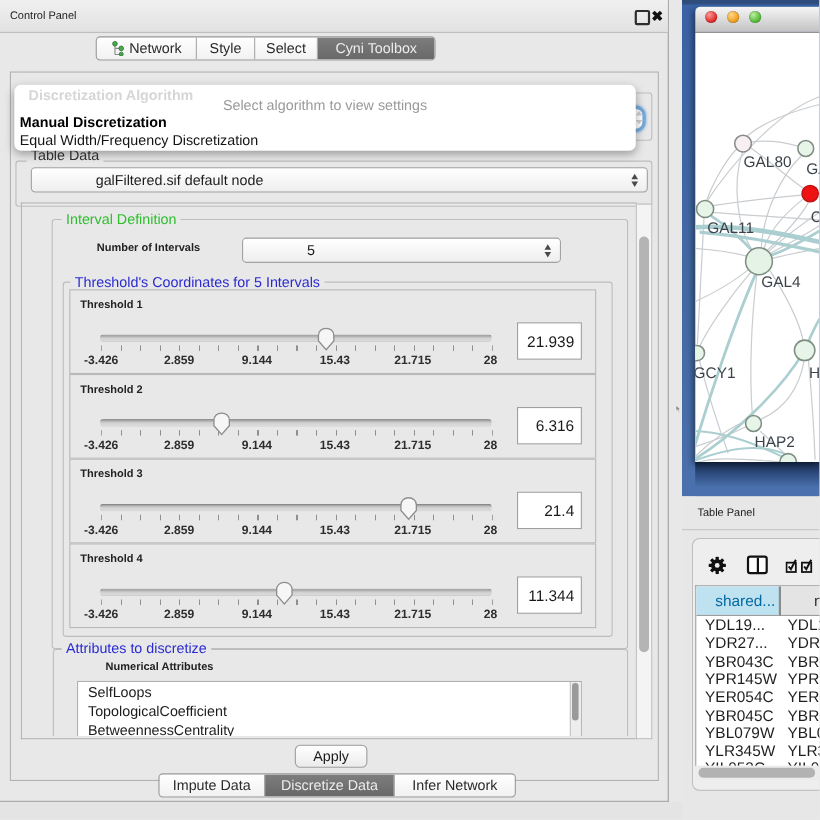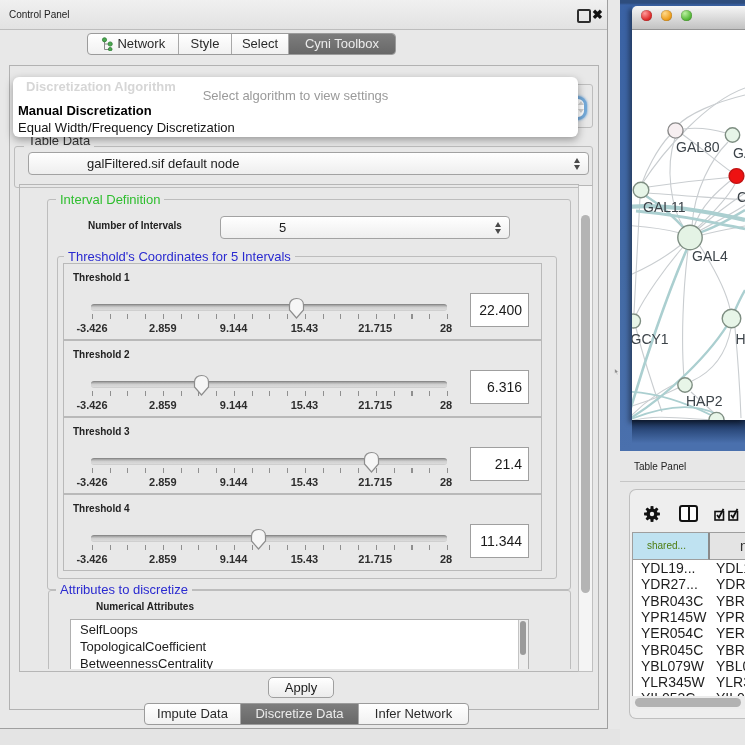--- a/index.html
+++ b/index.html
@@ -101,21 +101,21 @@
         <div class="ticks" style="left:28px;top:50px;width:356px;"></div>
         <div class="slab" style="left:28px;top:58px;">-3.426</div>
         <div class="slab" style="left:98.8px;top:58px;">2.859</div>
         <div class="slab" style="left:169.6px;top:58px;">9.144</div>
         <div class="slab" style="left:240.39999999999998px;top:58px;">15.43</div>
         <div class="slab" style="left:311.2px;top:58px;">21.715</div>
         <div class="slab" style="left:382px;top:58px;">28</div>
         <svg style="position:absolute;left:222.8px;top:33px;" width="19" height="23" viewBox="0 0 19 23">
           <path d="M2.5,8 C2.5,4 5.5,1.5 9.5,1.5 C13.5,1.5 16.5,4 16.5,8 L16.5,13 L9.5,21 L2.5,13 Z" fill="#f6f6f6" stroke="#8d8d8d" stroke-width="1.2"></path>
         </svg>
-        <div class="vfield" style="left:406px;top:29px;">22.400</div>
+        <div class="vfield" style="left:406px;top:29px;">21.939</div>
       </div>
       <div class="thr" style="left:63px;top:340px;width:477px;height:75px;">
         <div class="ab t13 bold" style="left:9px;top:8px;">Threshold 2</div>
         <div class="track" style="left:27px;top:40px;width:356px;"></div>
         <div class="ticks" style="left:28px;top:50px;width:356px;"></div>
         <div class="slab" style="left:28px;top:58px;">-3.426</div>
         <div class="slab" style="left:98.8px;top:58px;">2.859</div>
         <div class="slab" style="left:169.6px;top:58px;">9.144</div>
         <div class="slab" style="left:240.39999999999998px;top:58px;">15.43</div>
         <div class="slab" style="left:311.2px;top:58px;">21.715</div>
@@ -272,21 +272,21 @@
 <div class="ab" style="left:687.5px;top:507px;width:2.6px;height:13px;background:#111;"></div>
 
 <svg class="ab" style="left:714px;top:508px;" width="32" height="13" viewBox="0 0 32 13">
  <rect x="1" y="3.5" width="8.5" height="8.5" fill="none" stroke="#111" stroke-width="1.6"></rect>
  <path d="M3,7 L5,9.5 L9.5,0.8" fill="none" stroke="#111" stroke-width="1.8"></path>
  <rect x="15" y="3.5" width="8.5" height="8.5" fill="none" stroke="#111" stroke-width="1.6"></rect>
  <path d="M17,7 L19,9.5 L23.5,0.8" fill="none" stroke="#111" stroke-width="1.8"></path>
 </svg>
 
 <div class="ab" style="left:632px;top:532px;width:113px;height:164px;background:#fff;border-left:1px solid #9e9e9e;border-top:1px solid #9e9e9e;overflow:hidden;">
- <div style="position:absolute;left:0;top:0;width:75px;height:26px;background:#bfe2f1;border-right:2px solid #8a8a8a;border-bottom:1px solid #9e9e9e;text-align:left;text-indent:14px;font-size:10px;color:#4d7c0f;line-height:26px;">shared...</div>
+ <div style="position:absolute;left:0;top:0;width:75px;height:26px;background:#bfe2f1;border-right:2px solid #8a8a8a;border-bottom:1px solid #9e9e9e;text-align:center;text-indent:14px;font-size:14px;color:#0369a1;line-height:26px;">shared...</div>
  <div style="position:absolute;left:77px;top:0;width:40px;height:26px;background:#e4e4e4;border-bottom:1px solid #9e9e9e;font-size:14px;color:#333;line-height:26px;padding-left:30px;">name</div>
  <div id="rows" style="position:absolute;left:0;top:27px;font-size:14px;color:#1e1e1e;">
       <div style="position:absolute;left:8px;top:0px;">YDL19...</div>
       <div style="position:absolute;left:83px;top:0px;">YDL194W</div>
       <div style="position:absolute;left:8px;top:16.3px;">YDR27...</div>
       <div style="position:absolute;left:83px;top:16.3px;">YDR277C</div>
       <div style="position:absolute;left:8px;top:32.6px;">YBR043C</div>
       <div style="position:absolute;left:83px;top:32.6px;">YBR043C</div>
       <div style="position:absolute;left:8px;top:48.900000000000006px;">YPR145W</div>
       <div style="position:absolute;left:83px;top:48.900000000000006px;">YPR145W</div>

